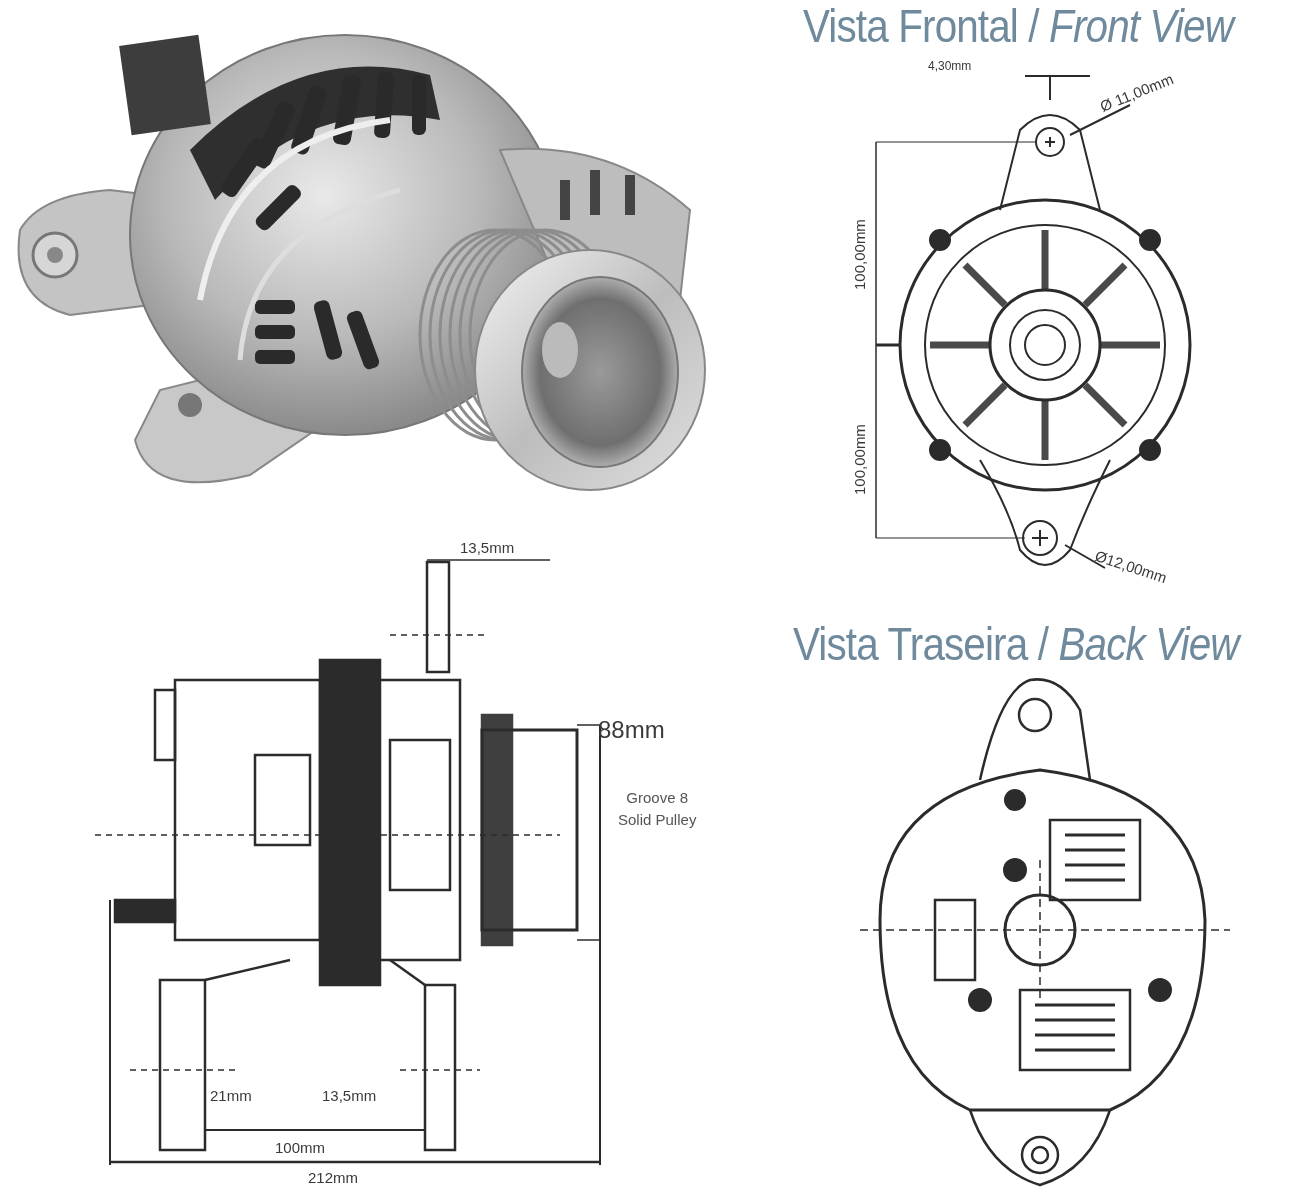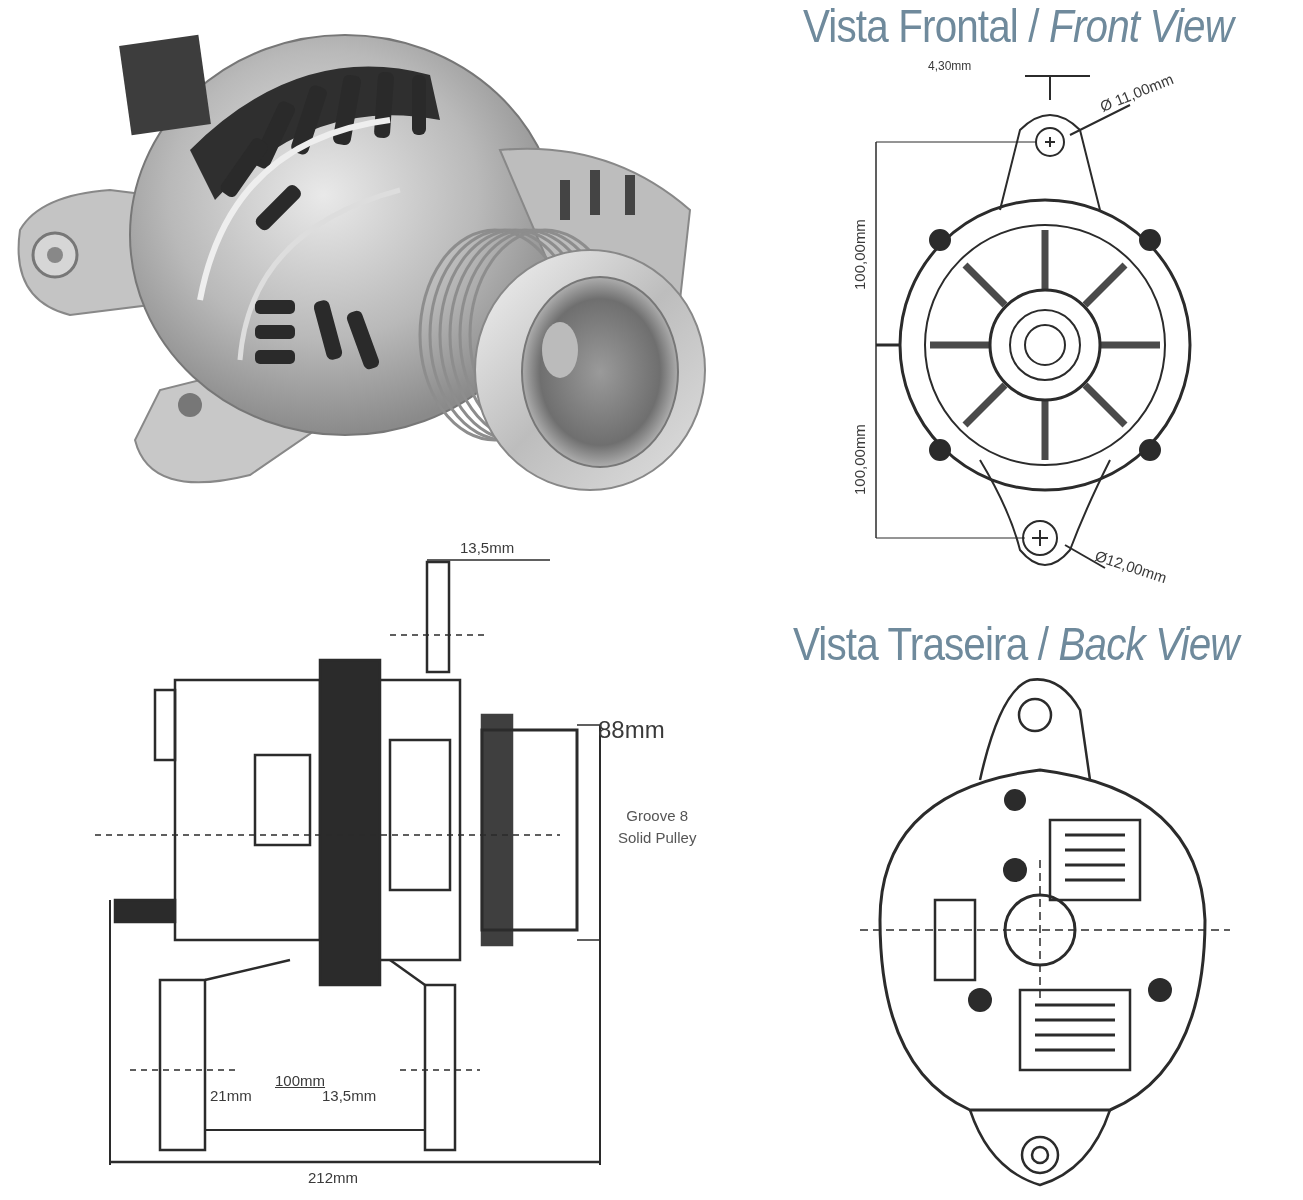--- a/index.html
+++ b/index.html
@@ -229,20 +229,20 @@
     <line x1="115" y1="610" x2="115" y2="590" stroke-width="1.5"></line>
     <line x1="115" y1="590" x2="335" y2="590" stroke-width="2"></line>
     <line x1="20" y1="360" x2="20" y2="625" stroke-width="2"></line>
     <line x1="510" y1="400" x2="510" y2="625" stroke-width="2"></line>
     <line x1="20" y1="622" x2="510" y2="622" stroke-width="2.5"></line>
   </g>
 </svg>
 
 <span class="dim" style="left:460px;top:540px;">13,5mm</span>
 <span class="dim" style="left:598px;top:718px;font-size:24px;">88mm</span>
-<div class="note" style="left:618px;top:805px;text-align:center;">
+<div class="note" style="left:618px;top:787px;text-align:center;">
   <div>Groove 8</div>
   <div>Solid Pulley</div>
 </div>
 <span class="dim" style="left:210px;top:1088px;">21mm</span>
 <span class="dim" style="left:322px;top:1088px;">13,5mm</span>
-<span class="dim" style="left:275px;top:1073px;text-decoration:underline;">100mm</span>
+<span class="dim" style="left:275px;top:1140px;">100mm</span>
 <span class="dim" style="left:308px;top:1170px;text-align:right;">212mm</span>
 
 </body></html>

